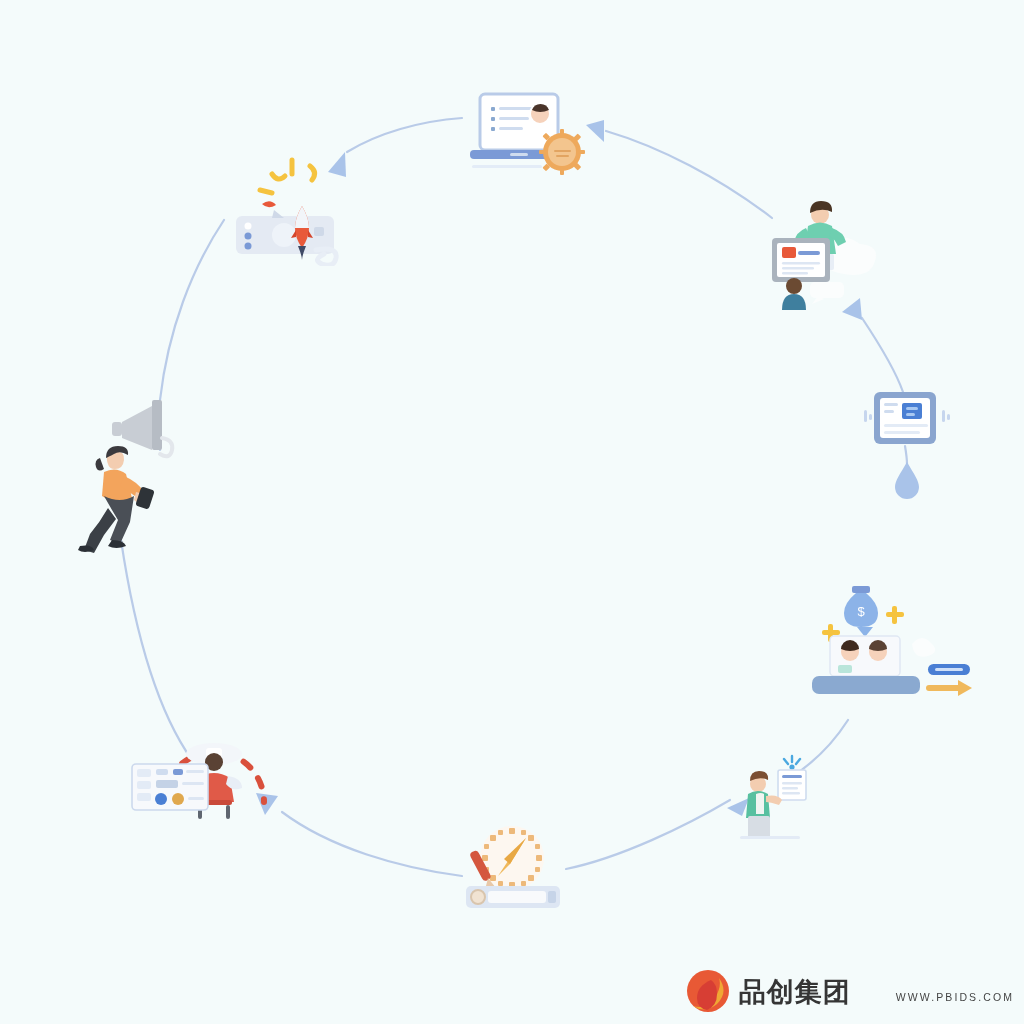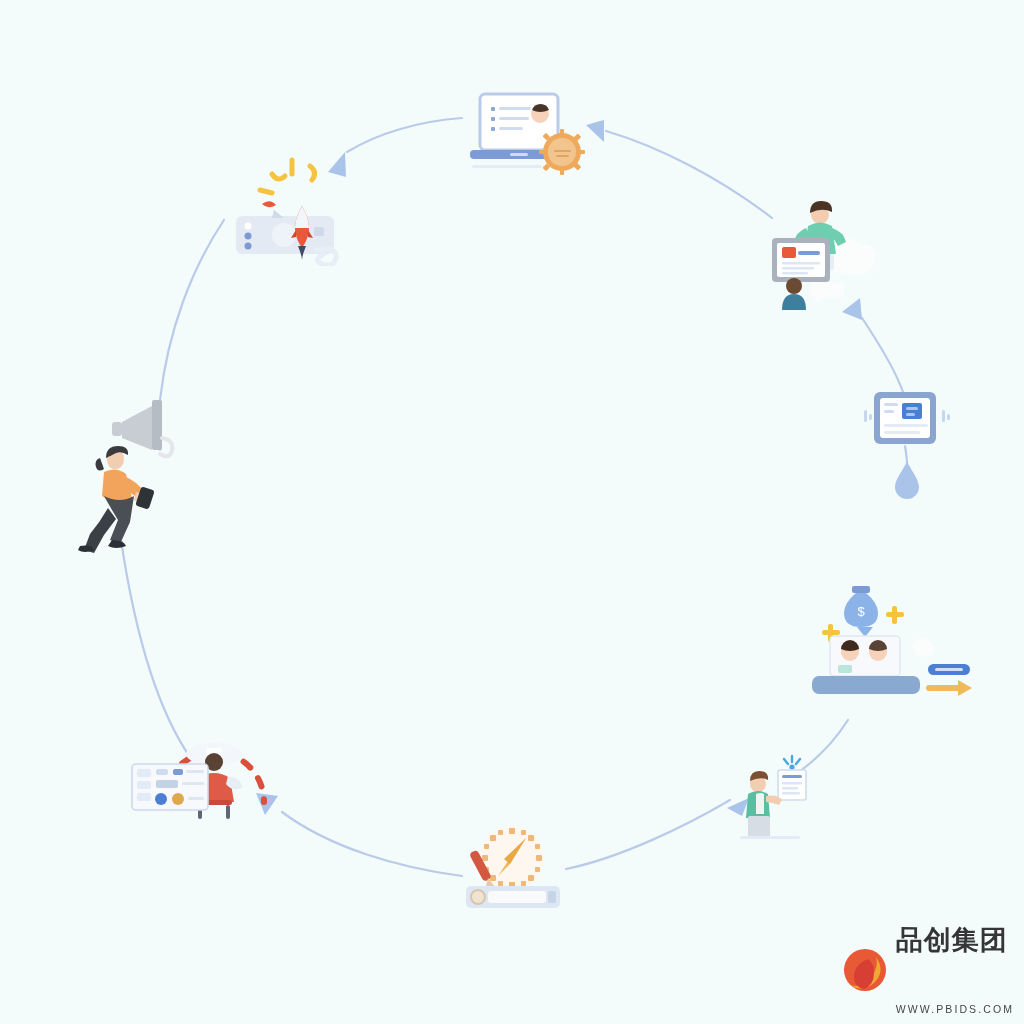--- a/index.html
+++ b/index.html
@@ -10,23 +10,23 @@
     position:relative;
   }
   #stage{position:absolute;inset:0;width:1024px;height:1024px;}
   .node{position:absolute;}
   .svgwrap{position:absolute;inset:0;width:1024px;height:1024px;pointer-events:none;}
   .watermark{
     position:absolute;right:10px;bottom:10px;
     display:flex;align-items:center;gap:8px;
     opacity:.95;
   }
-  .wm-text{display:flex;flex-direction:column;line-height:1;gap:45px;}
+  .wm-text{display:flex;flex-direction:row;line-height:1;gap:45px;}
   .wm-cn{font-size:27px;font-weight:bold;color:#2b2b2b;letter-spacing:1px;font-family:"DejaVu Sans", sans-serif;}
-  .wm-url{font-size:10.5px;color:#3a3a3a;letter-spacing:2.1px;margin-top:6px;font-family:"Liberation Sans",sans-serif;}
+  .wm-url{font-size:10.5px;color:#3a3a3a;letter-spacing:2.1px;margin-top:14px;font-family:"Liberation Sans",sans-serif;}
 </style>
 </head>
 <body style="background: rgb(244, 251, 251);">
 
 <div id="stage">
 
   <svg class="svgwrap" viewBox="0 0 1024 1024">
 
     <path d="M 462 118 C 420 121 378 133 347 152" fill="none" stroke="#b9cbe8" stroke-width="2.2" stroke-linecap="round"></path>
 

